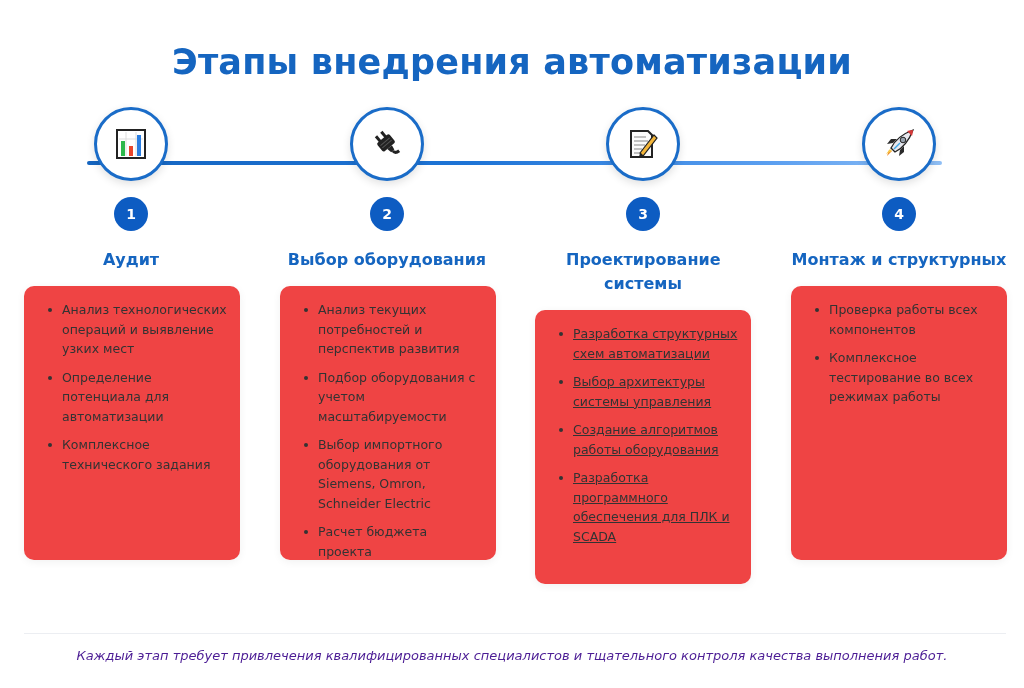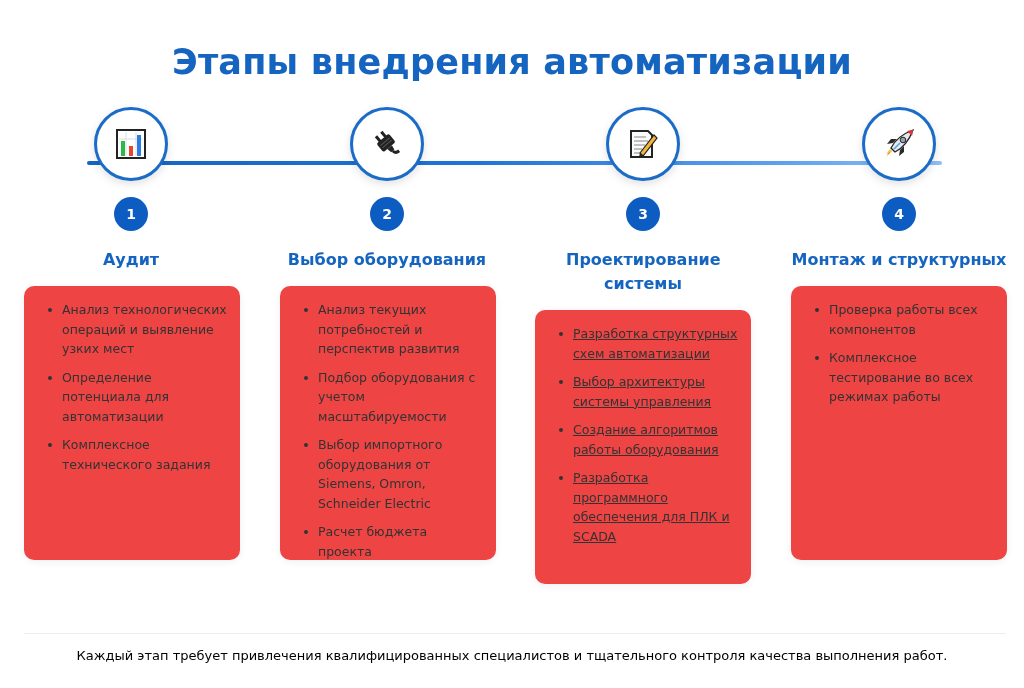--- a/index.html
+++ b/index.html
@@ -42,21 +42,21 @@
   .card li:last-child { margin-bottom: 0; }
   .card li::before {
     content: ""; position: absolute; left: 2px; top: 8px; width: 4px; height: 4px;
     border-radius: 50%; background: #333;
   }
   .divider {
     position: absolute; left: 24px; top: 633px; width: 982px; height: 1px; background: #eceef2;
   }
   .footer {
     position: absolute; top: 648px; left: 0; width: 1024px; text-align: center;
-    font-size: 13px; color: #000000;
+    font-style: italic; font-size: 13px; color: #4c1d95;
   }
 </style>
 </head>
 <body>
 
 <div class="title">Этапы внедрения автоматизации</div>
 
 <div class="timeline-line"></div>
 
 <div>

